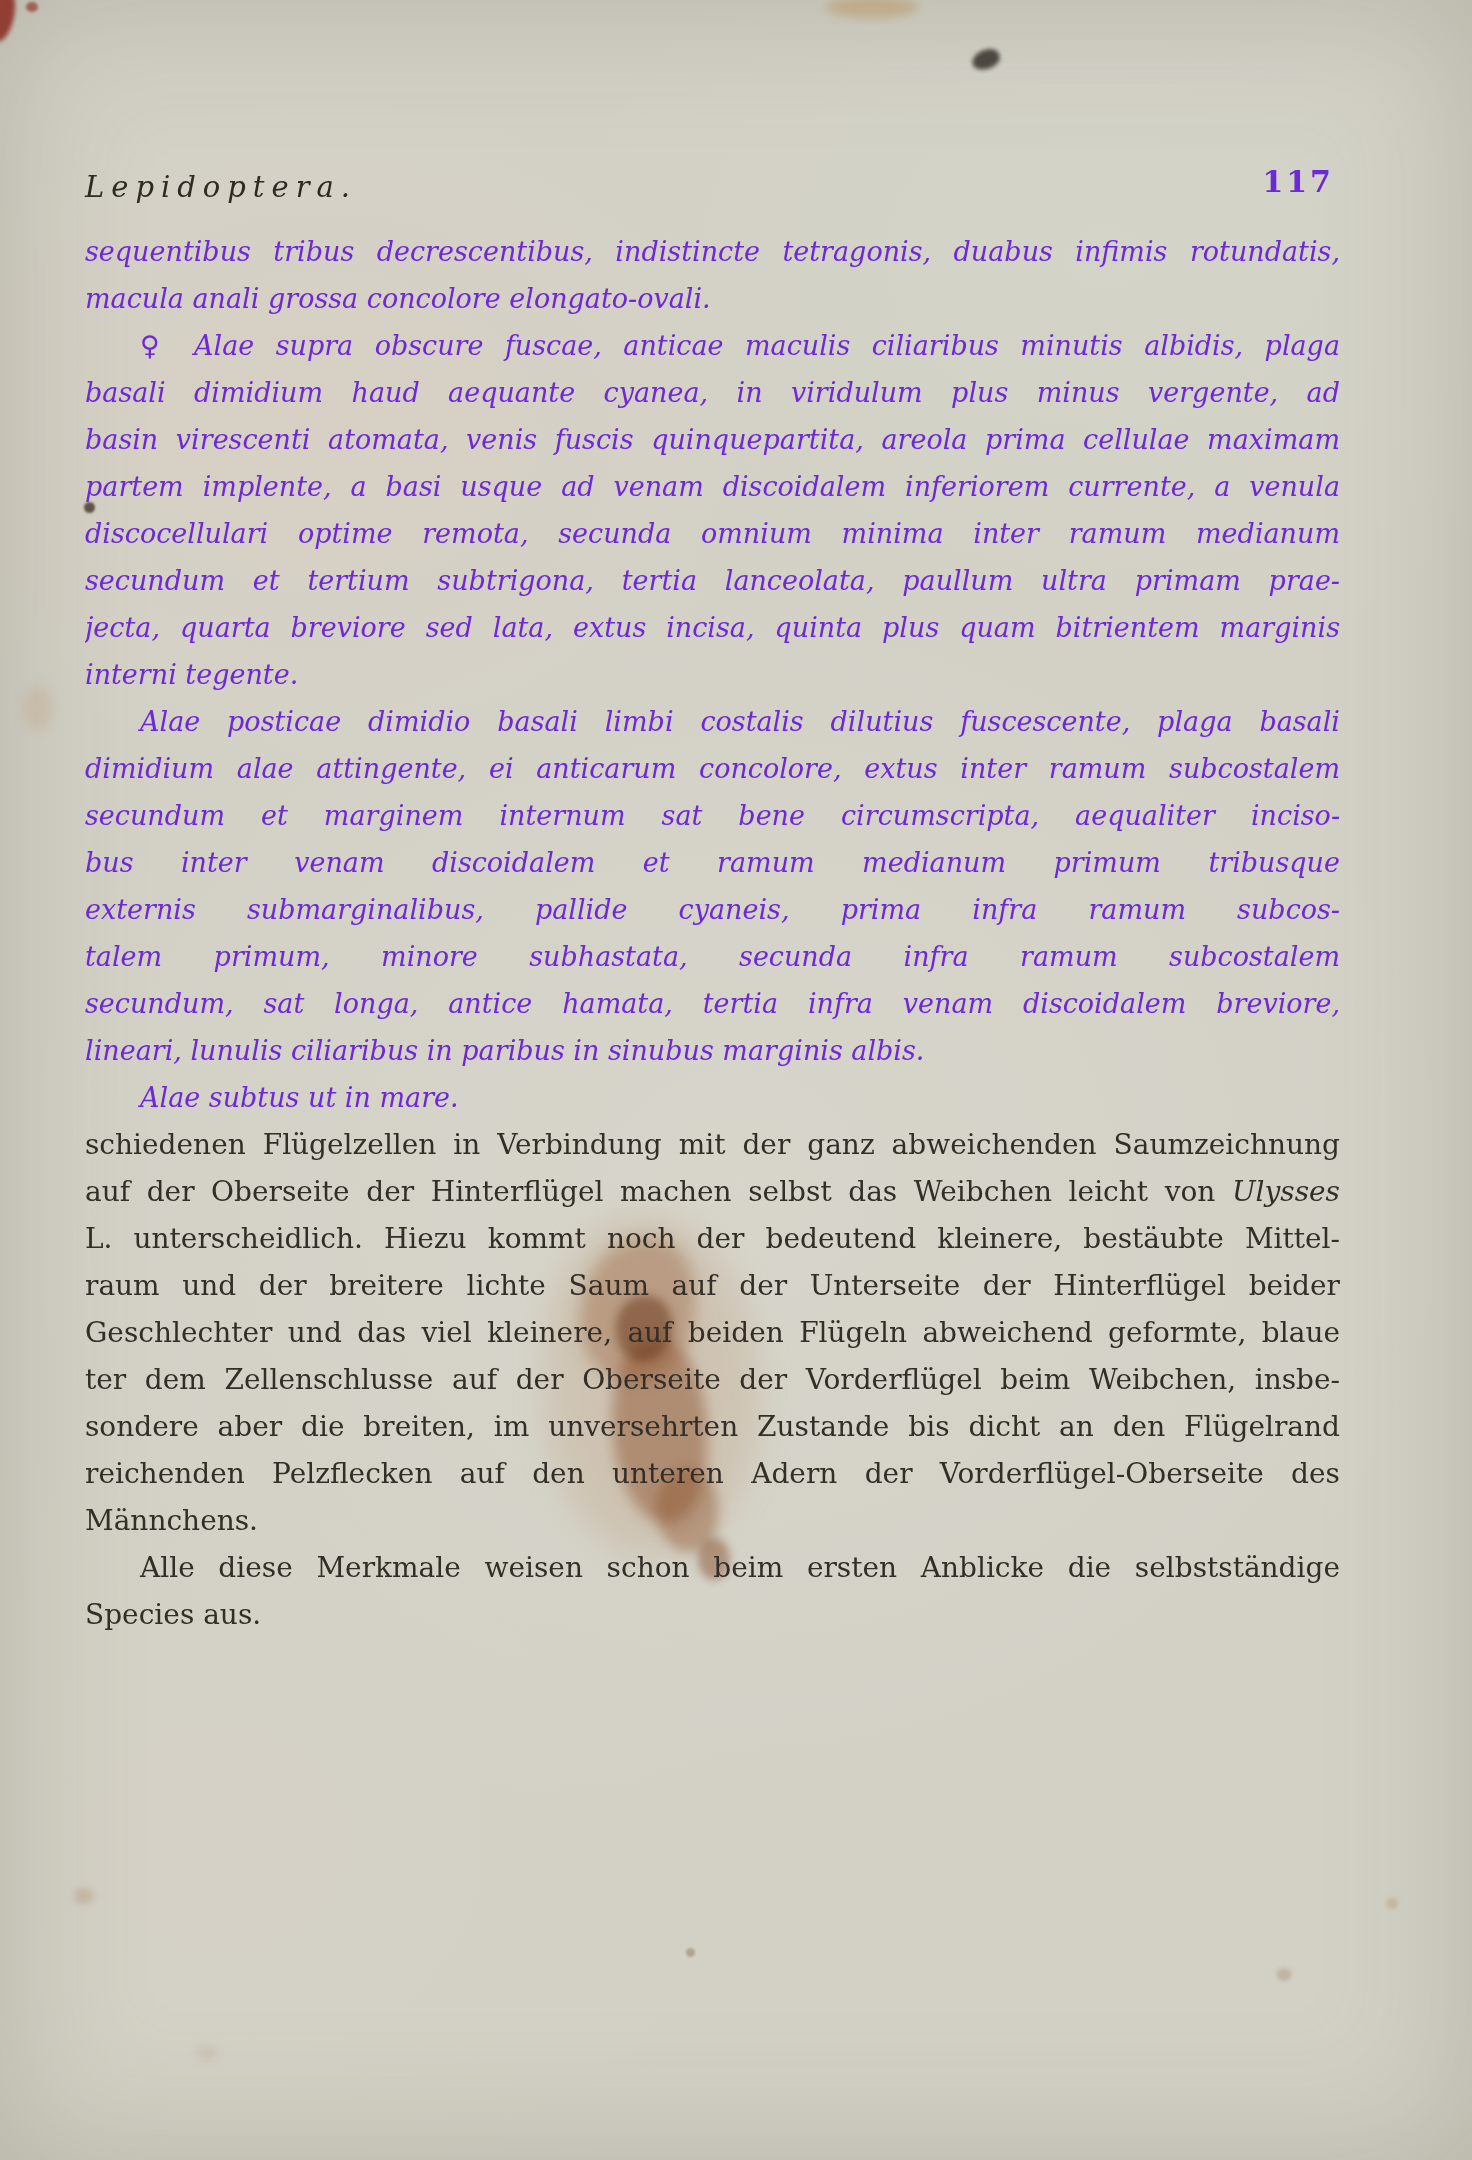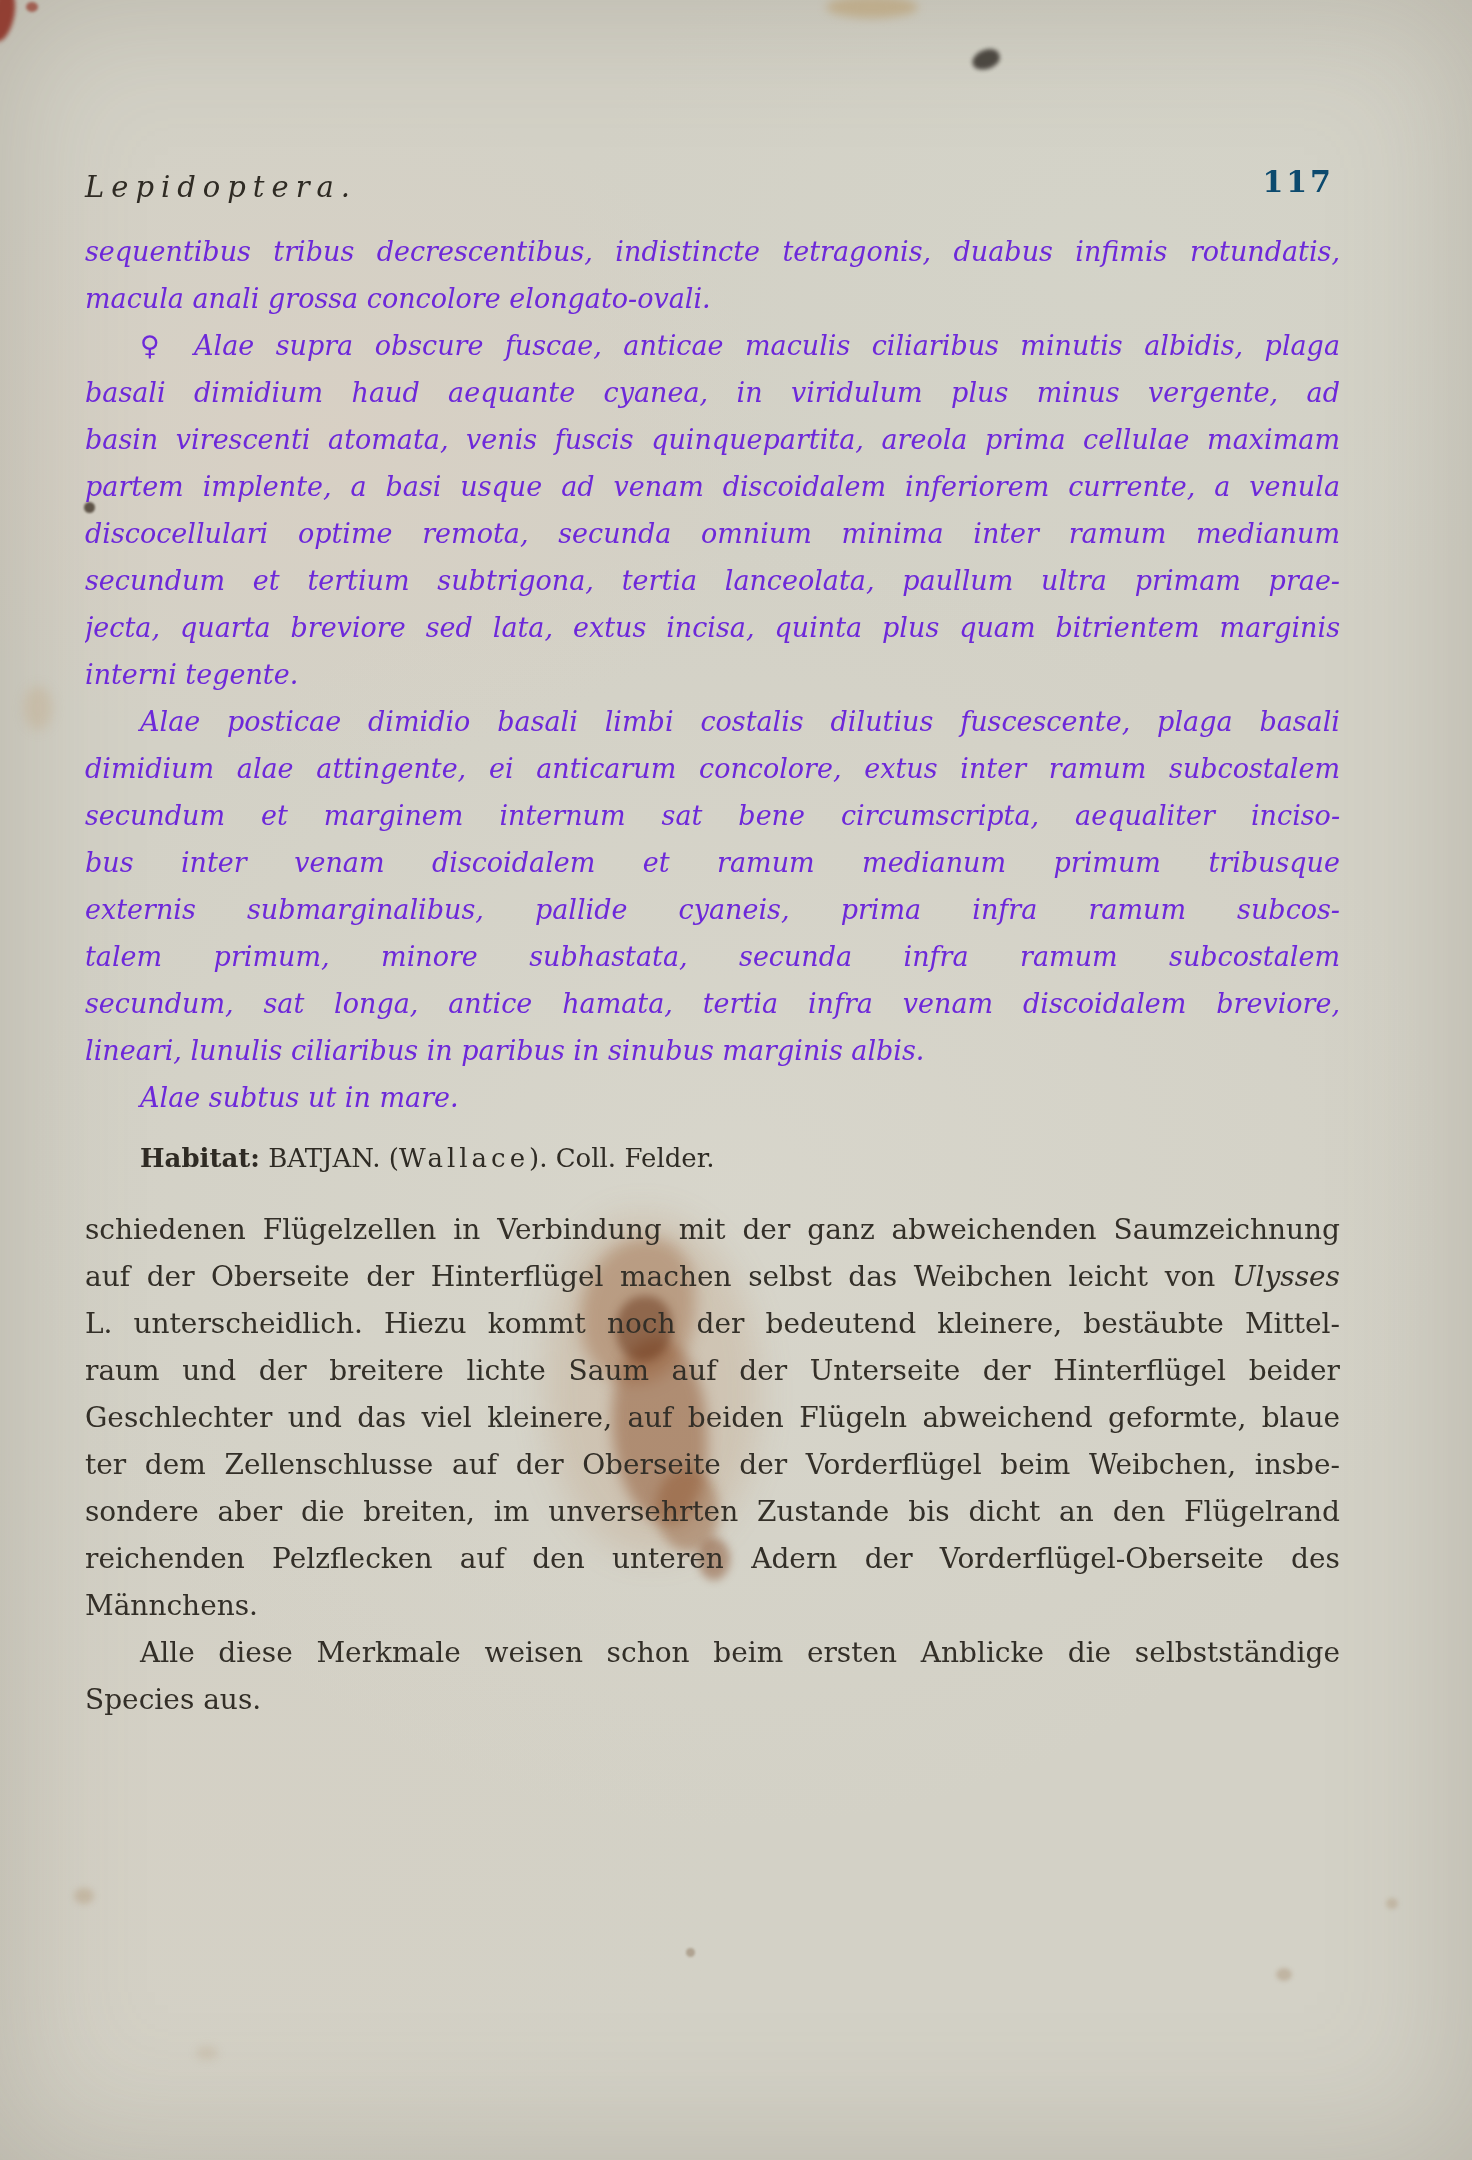--- a/index.html
+++ b/index.html
@@ -24,21 +24,21 @@
   .header { position: absolute; left: 85px; top: 170px; width: 1255px; height: 50px; }
   .running-title {
     font-style: italic;
     font-size: 29px;
     letter-spacing: 7px;
     color: #2f2b24;
   }
   .page-number {
     position: absolute; right: 6px; top: -6px;
     font-size: 30px; font-weight: 600; letter-spacing: 3px;
-    color: #0c4a6e;
+    color: #6d28d9;
   }
 
   
   .text-block {
     position: absolute; left: 85px; top: 228px; width: 1255px;
     z-index: 2;
   }
   .para { margin: 0; }
   .line {
     font-size: 27px;
@@ -152,23 +152,20 @@
         <div class="line"><span class="seg-i">secundum et marginem internum sat bene circumscripta, aequaliter inciso-</span></div>
         <div class="line"><span class="seg-i">bus inter venam discoidalem et ramum medianum primum tribusque</span></div>
         <div class="line"><span class="seg-i">externis submarginalibus, pallide cyaneis, prima infra ramum subcos-</span></div>
         <div class="line"><span class="seg-i">talem primum, minore subhastata, secunda infra ramum subcostalem</span></div>
         <div class="line"><span class="seg-i">secundum, sat longa, antice hamata, tertia infra venam discoidalem breviore,</span></div>
         <div class="line last"><span class="seg-i">lineari, lunulis ciliaribus in paribus in sinubus marginis albis.</span></div>
       </div>
       <div class="para latin">
         <div class="line last indent"><span class="seg-i">Alae subtus ut in mare.</span></div>
       </div>
-      <div class="para habitat">
-        <div class="line last indent"><span class="seg-b">Habitat:</span><span class="seg-r"> BATJAN. (</span><span class="seg-sp">Wallace</span><span class="seg-r">). Coll. Felder.</span></div>
-      </div>
       <div class="para german">
         <div class="line"><span class="seg-r">schiedenen Flügelzellen in Verbindung mit der ganz abweichenden Saumzeichnung</span></div>
         <div class="line"><span class="seg-r">auf der Oberseite der Hinterflügel machen selbst das Weibchen leicht von </span><span class="seg-i">Ulysses</span></div>
         <div class="line"><span class="seg-r">L. unterscheidlich. Hiezu kommt noch der bedeutend kleinere, bestäubte Mittel-</span></div>
         <div class="line"><span class="seg-r">raum und der breitere lichte Saum auf der Unterseite der Hinterflügel beider</span></div>
         <div class="line"><span class="seg-r">Geschlechter und das viel kleinere, auf beiden Flügeln abweichend geformte, blaue</span></div>
         <div class="line"><span class="seg-r">ter dem Zellenschlusse auf der Oberseite der Vorderflügel beim Weibchen, insbe-</span></div>
         <div class="line"><span class="seg-r">sondere aber die breiten, im unversehrten Zustande bis dicht an den Flügelrand</span></div>
         <div class="line"><span class="seg-r">reichenden Pelzflecken auf den unteren Adern der Vorderflügel-Oberseite des</span></div>
         <div class="line last"><span class="seg-r">Männchens.</span></div>

